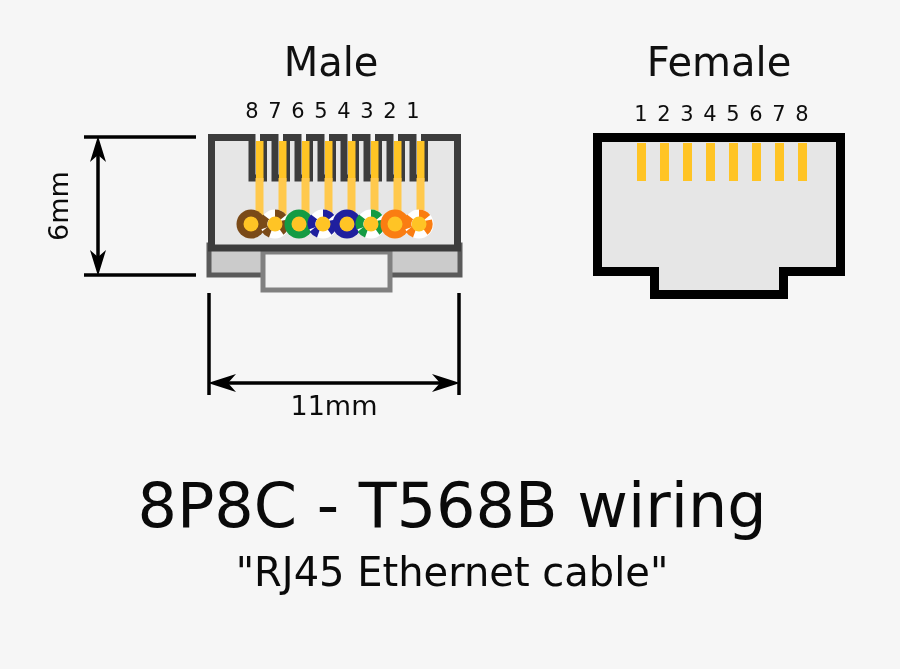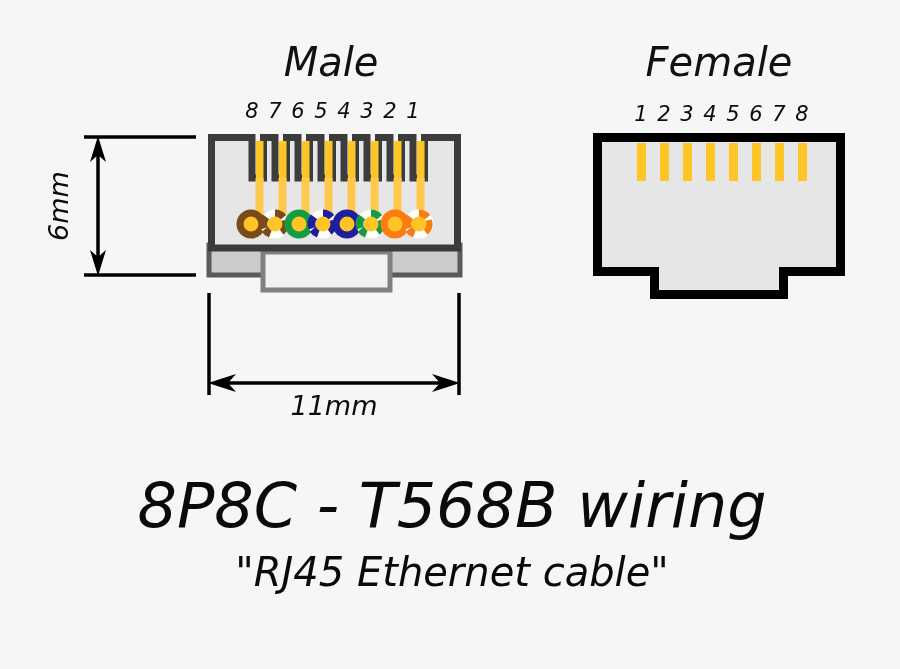--- a/index.html
+++ b/index.html
@@ -14,21 +14,20 @@
     color: #000000;
     overflow: hidden;
     position: relative;
   }
   #stage {
     position: absolute;
     left: 0;
     top: 0;
     width: 900px;
     height: 669px;
-    font-style: italic;
   }
   svg.diagram {
     display: block;
     width: 900px;
     height: 669px;
   }
   .hdr {
     font-family: "DejaVu Sans", sans-serif;
     font-size: 40px;
     fill: #111111;

